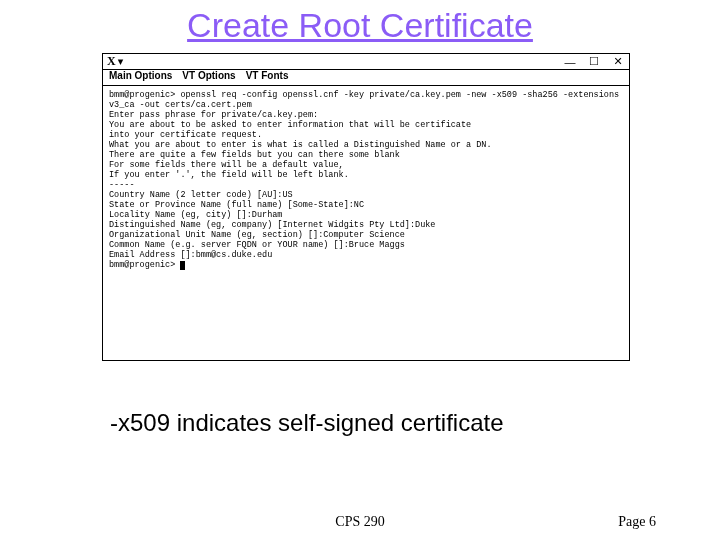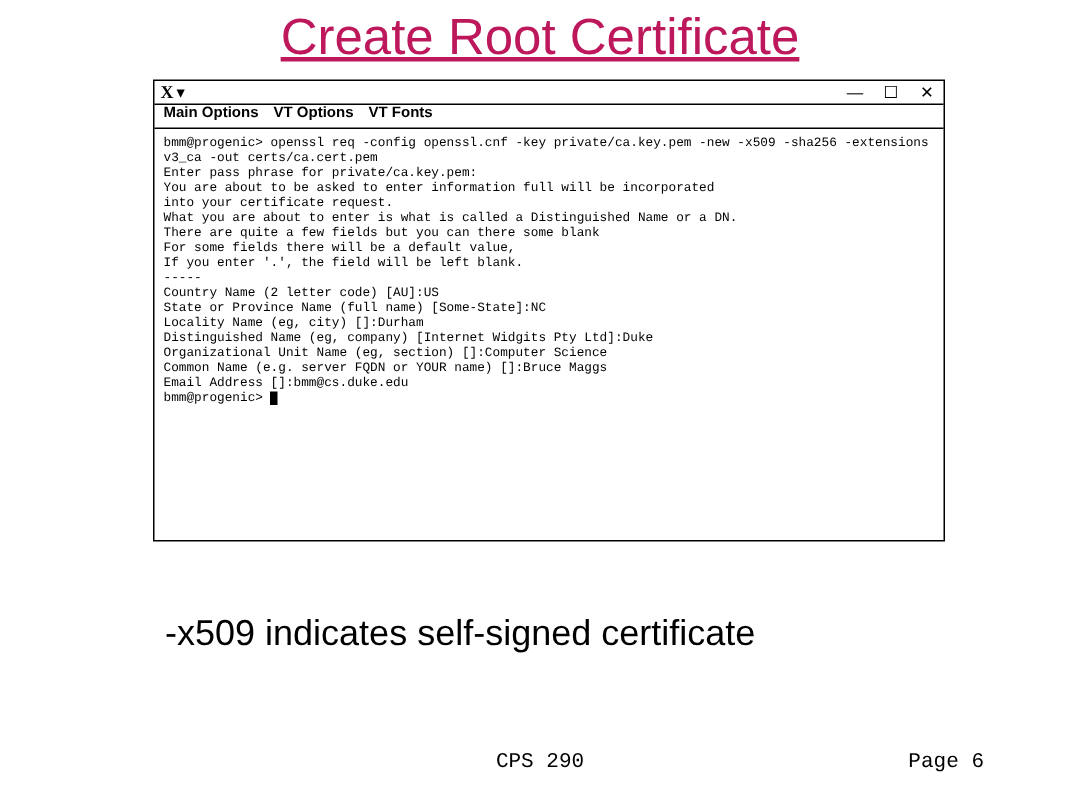--- a/index.html
+++ b/index.html
@@ -8,21 +8,21 @@
     height: 540px;
     background: #ffffff;
     font-family: Georgia, 'Times New Roman', serif;
     color: #000;
     position: relative;
   }
   .title {
     text-align: center;
     font-size: 34px;
     font-family: 'Comic Sans MS', cursive, sans-serif;
-    color: #be185d;
+    color: #8b5cf6;
     text-decoration: underline;
     padding-top: 6px;
     padding-bottom: 4px;
     font-weight: normal;
   }
   .terminal-window {
     margin: 4px 90px 0 102px;
     border: 1px solid #000;
     background: #fff;
     height: 308px;
@@ -70,27 +70,27 @@
   }
   .notes {
     margin: 48px 90px 0 110px;
     font-family: 'Comic Sans MS', cursive, sans-serif;
     font-size: 24px;
     line-height: 1.2;
   }
   .note2 { margin-top: 18px; }
   .footer {
     position: absolute;
-    bottom: 24px;
+    bottom: 10px;
     left: 0;
     width: 720px;
     display: flex;
     justify-content: space-between;
     padding: 0 64px 0 0;
-    font-family: Liberation Mono, monospace;
+    font-family: Liberation Serif, serif;
     font-size: 14px;
     align-items: flex-end;
   }
   .footer-center { position:absolute; left:50%; transform:translateX(-50%); }
   .footer-right { margin-left:auto; }
 </style>
 </head>
 <body>
 
 <h1 class="title">Create Root Certificate</h1>
@@ -107,21 +107,21 @@
       <span class="win-btn">✕</span>
     </div>
   </div>
   <div class="menubar">
     <span>Main Options</span>
     <span>VT Options</span>
     <span>VT Fonts</span>
   </div>
   <div class="term-content"><span>bmm@progenic&gt; openssl req -config openssl.cnf -key private/ca.key.pem -new -x509 -sha256 -extensions v3_ca -out certs/ca.cert.pem</span>
 <span>Enter pass phrase for private/ca.key.pem:</span>
-<span>You are about to be asked to enter information full will be incorporated</span>
+<span>You are about to be asked to enter information that will be certificate</span>
 <span>into your certificate request.</span>
 <span>What you are about to enter is what is called a Distinguished Name or a DN.</span>
 <span>There are quite a few fields but you can there some blank</span>
 <span>For some fields there will be a default value,</span>
 <span>If you enter '.', the field will be left blank.</span>
 <span>-----</span>
 <span>Country Name (2 letter code) [AU]:US</span>
 <span>State or Province Name (full name) [Some-State]:NC</span>
 <span>Locality Name (eg, city) []:Durham</span>
 <span>Distinguished Name (eg, company) [Internet Widgits Pty Ltd]:Duke</span>

